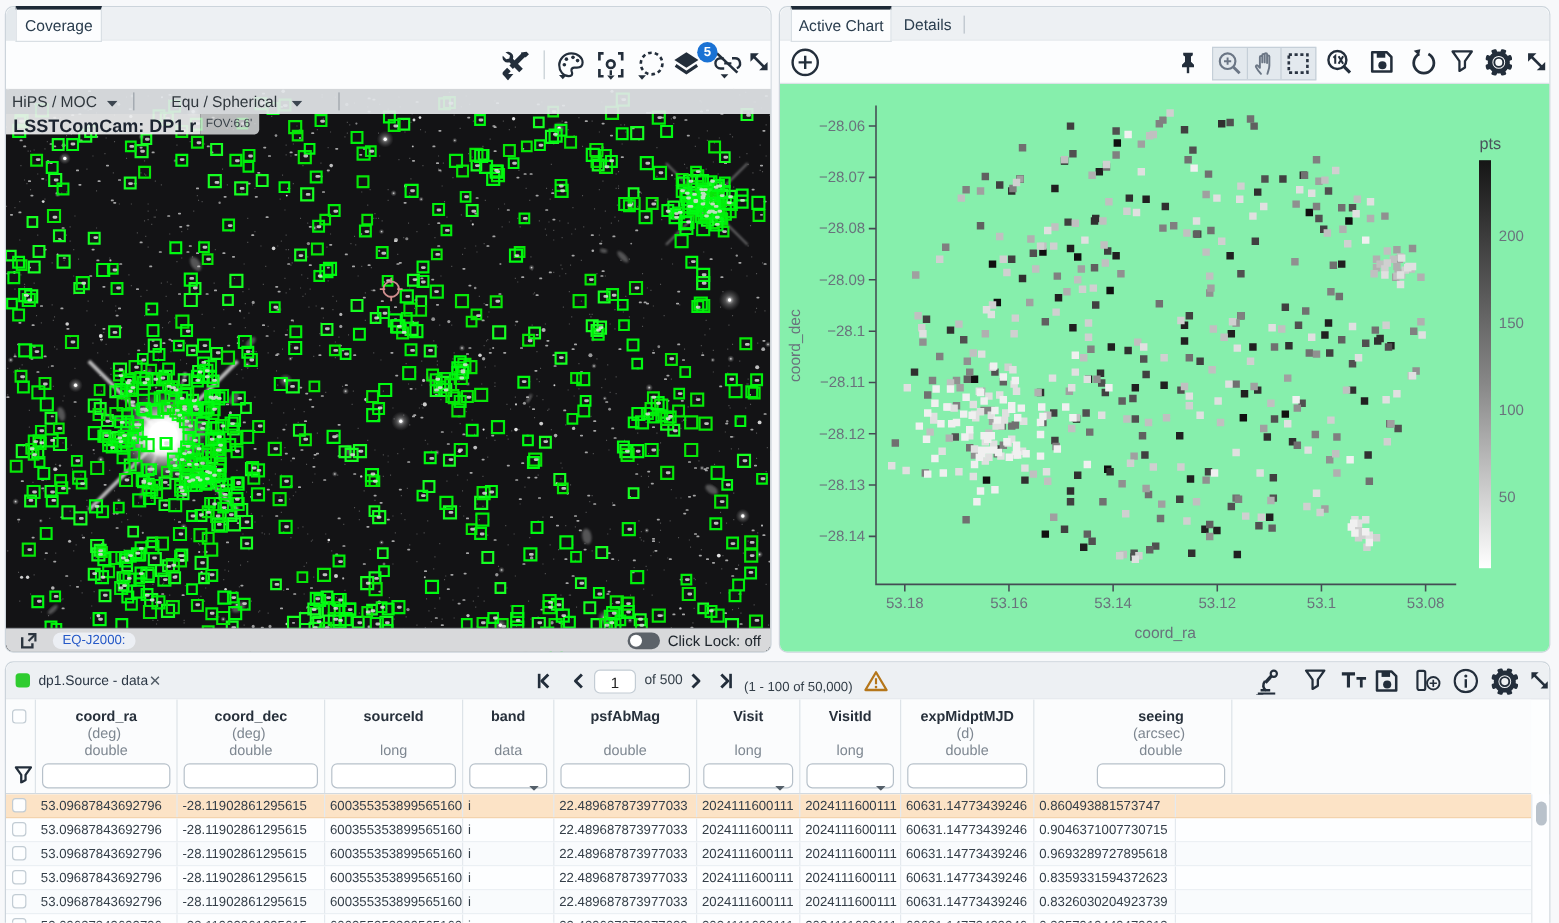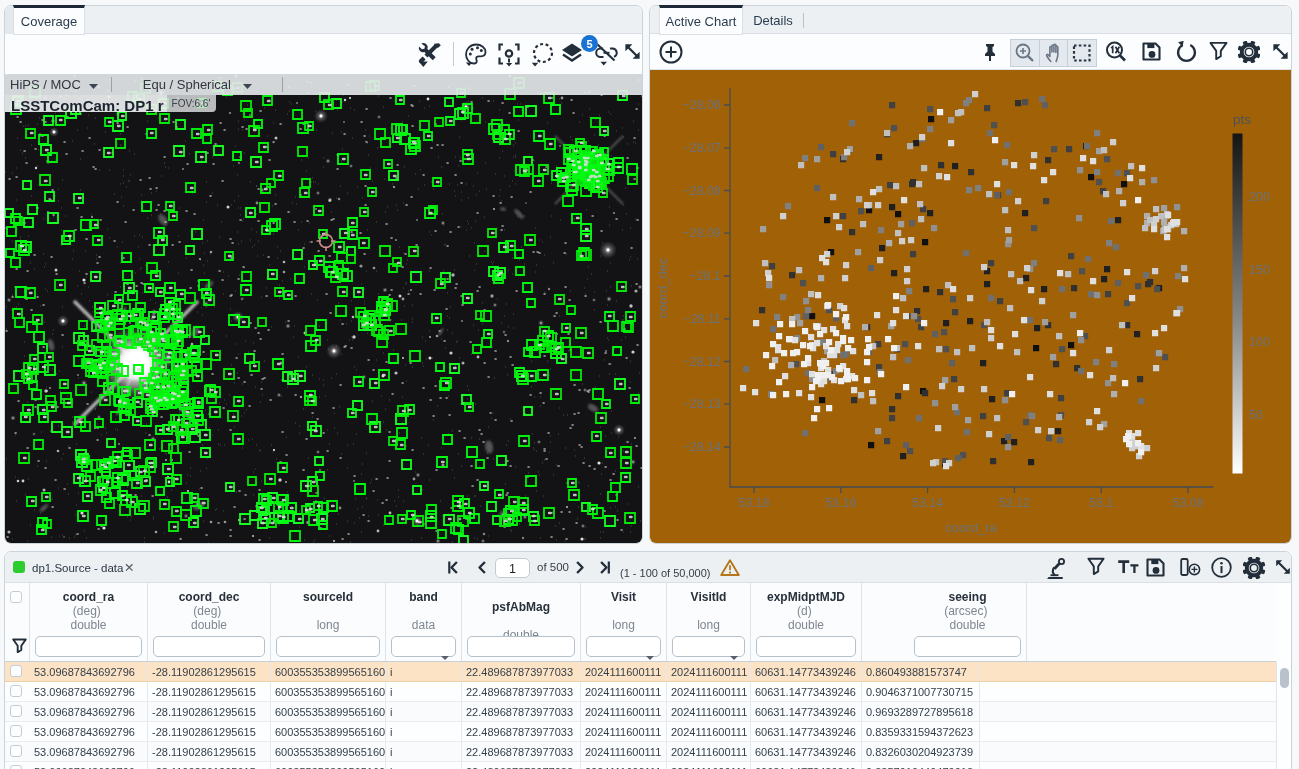--- a/index.html
+++ b/index.html
@@ -368,20 +368,35 @@
         <span style="margin-left:31px">Equ / Spherical</span>
         <span style="margin-left:12px"><svg width="9" height="5" viewBox="0 0 9 5">
             <path d="M0 0h9L4.5 5z" fill="#3c4650"></path>
           </svg></span>
         <div style="width:1px;height:15px;background:#9aa1a8;margin-left:30px"></div>
       </div>
       <div class="fovlbl">
         <span style="background:rgba(238,239,240,.92);color:#1c2430;font-weight:bold;font-size:15px;padding:2px 3px 0 6px">LSSTComCam: DP1 r</span>
         <span style="background:rgba(222,224,226,.82);color:#3a424a;font-size:10px;padding:2.5px 6px 0 5px;border-radius:0 0 4px 0">FOV:6.6'</span>
       </div>
+      <div class="readout">
+        <span style="margin-left:12px;display:flex">
+          <svg width="14" height="14" viewBox="0 0 14 14" style="">
+            <path d="M1.5 4v8.5H10V9" fill="none" stroke="#2c3540" stroke-width="2"></path>
+            <path d="M6.5 1.5H12.5V7.5" fill="none" stroke="#2c3540" stroke-width="1.8"></path>
+            <path d="M12.5 1.5L6.8 7.2" stroke="#2c3540" stroke-width="1.8"></path>
+          </svg>
+        </span>
+        <span style="margin-left:13px;background:rgba(240,242,248,.85);border-radius:8px;padding:1px 8px;font-size:11px;color:#2458c7">EQ-J2000:</span>
+        <span style="margin-left:auto"></span>
+        <span style="width:27px;height:14px;border-radius:7px;background:#5c6269;position:relative;display:inline-block">
+          <span style="position:absolute;left:2px;top:2px;width:10px;height:10px;border-radius:50%;background:#fff"></span>
+        </span>
+        <span style="margin-left:6px;margin-right:8px;font-size:12.5px;color:#1d242b">Click Lock: off</span>
+      </div>
     </div>
   </div>
 <div class="panel" style="left:649px;top:5px;width:643px;height:539px">
     <div class="tabbar"></div>
     <div class="tab" style="left:9px;width:84px">Active Chart</div>
     <div class="tablbl" style="left:93px;width:60px">Details</div>
     <div class="vsep" style="left:153px;top:7px;height:15px;background:#b9c1c9"></div>
     <div style="position:absolute;left:0;top:28px;right:0;height:36px;background:#fcfdfe;border-bottom:1px solid #dde3e8">
       <div class="ico" style="left:9px;top:6px">
         <svg width="24" height="24" viewBox="0 0 24 24" style="">
@@ -455,21 +470,21 @@
         </svg>
       </div>
       <div class="ico" style="left:620px;top:7px">
         <svg width="21" height="21" viewBox="0 0 21 21" style="">
           <line x1="5" y1="5" x2="16" y2="16" stroke="#232e3b" stroke-width="2.2"></line>
           <path d="M3.36 3.36h7l-7 7z" fill="#232e3b"></path>
           <path d="M17.64 17.64h-7l7 -7z" fill="#232e3b"></path>
         </svg>
       </div>
     </div>
-    <div style="position:absolute;left:0;top:64px;right:0;bottom:0;background:#a16207;border-radius:0 0 6px 6px;overflow:hidden">
+    <div style="position:absolute;left:0;top:64px;right:0;bottom:0;background:#86efac;border-radius:0 0 6px 6px;overflow:hidden">
       <svg width="641" height="474" viewBox="0 0 641 474" style="position:absolute;left:0;top:0;display:block">
         <path d="M169 327h6.2v6.2h-6.2zM178 179h6.2v6.2h-6.2zM272 169h6.2v6.2h-6.2zM383 275h6.2v6.2h-6.2zM197 76h6.2v6.2h-6.2zM245 141h6.2v6.2h-6.2zM438 104h6.2v6.2h-6.2zM174 147h6.2v6.2h-6.2zM270 318h6.2v6.2h-6.2zM418 272h6.2v6.2h-6.2zM216 137h6.2v6.2h-6.2zM159 243h6.2v6.2h-6.2zM218 372h6.2v6.2h-6.2zM278 46h6.2v6.2h-6.2zM471 111h6.2v6.2h-6.2z" fill="#101010"></path>
         <path d="M241 200h6.2v6.2h-6.2zM254 243h6.2v6.2h-6.2zM229 175h6.2v6.2h-6.2zM484 261h6.2v6.2h-6.2zM372 140h6.2v6.2h-6.2zM277 140h6.2v6.2h-6.2zM239 134h6.2v6.2h-6.2zM293 250h6.2v6.2h-6.2zM339 326h6.2v6.2h-6.2zM506 215h6.2v6.2h-6.2zM302 93h6.2v6.2h-6.2zM384 255h6.2v6.2h-6.2zM433 73h6.2v6.2h-6.2zM263 70h6.2v6.2h-6.2zM244 276h6.2v6.2h-6.2zM330 290h6.2v6.2h-6.2zM334 211h6.2v6.2h-6.2zM378 389h6.2v6.2h-6.2zM273 216h6.2v6.2h-6.2zM351 368h6.2v6.2h-6.2zM334 198h6.2v6.2h-6.2zM317 248h6.2v6.2h-6.2zM250 383h6.2v6.2h-6.2zM234 61h6.2v6.2h-6.2zM373 205h6.2v6.2h-6.2zM292 391h6.2v6.2h-6.2zM391 216h6.2v6.2h-6.2zM465 147h6.2v6.2h-6.2zM405 358h6.2v6.2h-6.2zM226 84h6.2v6.2h-6.2zM454 196h6.2v6.2h-6.2zM451 206h6.2v6.2h-6.2zM361 369h6.2v6.2h-6.2z" fill="#202020"></path>
         <path d="M264 238h6.2v6.2h-6.2zM318 99h6.2v6.2h-6.2zM497 209h6.2v6.2h-6.2zM395 252h6.2v6.2h-6.2zM109 237h6.2v6.2h-6.2zM395 87h6.2v6.2h-6.2zM259 111h6.2v6.2h-6.2zM421 215h6.2v6.2h-6.2zM495 211h6.2v6.2h-6.2zM139 202h6.2v6.2h-6.2zM272 320h6.2v6.2h-6.2zM288 92h6.2v6.2h-6.2zM214 254h6.2v6.2h-6.2zM474 252h6.2v6.2h-6.2zM287 219h6.2v6.2h-6.2zM239 336h6.2v6.2h-6.2zM201 327h6.2v6.2h-6.2zM487 306h6.2v6.2h-6.2zM403 291h6.2v6.2h-6.2zM424 295h6.2v6.2h-6.2zM365 30h6.2v6.2h-6.2zM340 388h6.2v6.2h-6.2zM199 159h6.2v6.2h-6.2zM245 323h6.2v6.2h-6.2zM260 109h6.2v6.2h-6.2zM190 86h6.2v6.2h-6.2z" fill="#303030"></path>
         <path d="M347 228h6.2v6.2h-6.2zM180 81h6.2v6.2h-6.2zM239 32h6.2v6.2h-6.2zM416 76h6.2v6.2h-6.2zM334 35h6.2v6.2h-6.2zM338 190h6.2v6.2h-6.2zM408 325h6.2v6.2h-6.2zM393 128h6.2v6.2h-6.2zM301 306h6.2v6.2h-6.2zM345 122h6.2v6.2h-6.2zM237 112h6.2v6.2h-6.2zM418 183h6.2v6.2h-6.2zM234 368h6.2v6.2h-6.2zM226 294h6.2v6.2h-6.2zM268 254h6.2v6.2h-6.2zM179 301h6.2v6.2h-6.2zM239 345h6.2v6.2h-6.2zM225 271h6.2v6.2h-6.2zM354 320h6.2v6.2h-6.2zM270 136h6.2v6.2h-6.2zM260 181h6.2v6.2h-6.2zM450 118h6.2v6.2h-6.2zM119 193h6.2v6.2h-6.2zM455 221h6.2v6.2h-6.2zM302 239h6.2v6.2h-6.2zM190 143h6.2v6.2h-6.2zM330 343h6.2v6.2h-6.2zM243 275h6.2v6.2h-6.2z" fill="#404040"></path>
         <path d="M310 382h6.2v6.2h-6.2zM372 29h6.2v6.2h-6.2zM300 226h6.2v6.2h-6.2zM429 198h6.2v6.2h-6.2zM265 246h6.2v6.2h-6.2zM409 276h6.2v6.2h-6.2zM331 252h6.2v6.2h-6.2zM512 284h6.2v6.2h-6.2zM341 52h6.2v6.2h-6.2zM432 263h6.2v6.2h-6.2zM381 155h6.2v6.2h-6.2zM474 100h6.2v6.2h-6.2zM150 210h6.2v6.2h-6.2zM208 138h6.2v6.2h-6.2zM143 291h6.2v6.2h-6.2zM474 230h6.2v6.2h-6.2zM176 237h6.2v6.2h-6.2zM252 271h6.2v6.2h-6.2zM241 55h6.2v6.2h-6.2zM291 259h6.2v6.2h-6.2zM446 109h6.2v6.2h-6.2zM293 276h6.2v6.2h-6.2zM485 213h6.2v6.2h-6.2zM401 76h6.2v6.2h-6.2zM292 388h6.2v6.2h-6.2zM381 190h6.2v6.2h-6.2zM454 86h6.2v6.2h-6.2zM408 342h6.2v6.2h-6.2zM257 378h6.2v6.2h-6.2zM396 365h6.2v6.2h-6.2zM504 216h6.2v6.2h-6.2zM277 36h6.2v6.2h-6.2zM373 349h6.2v6.2h-6.2z" fill="#505050"></path>
         <path d="M392 32h6.2v6.2h-6.2zM168 74h6.2v6.2h-6.2zM259 150h6.2v6.2h-6.2zM355 364h6.2v6.2h-6.2zM253 372h6.2v6.2h-6.2zM344 122h6.2v6.2h-6.2zM216 279h6.2v6.2h-6.2zM282 261h6.2v6.2h-6.2zM218 195h6.2v6.2h-6.2zM465 210h6.2v6.2h-6.2zM164 115h6.2v6.2h-6.2zM183 245h6.2v6.2h-6.2zM407 367h6.2v6.2h-6.2zM299 290h6.2v6.2h-6.2zM182 282h6.2v6.2h-6.2zM305 385h6.2v6.2h-6.2zM153 243h6.2v6.2h-6.2z" fill="#606060"></path>
         <path d="M314 359h6.2v6.2h-6.2zM409 216h6.2v6.2h-6.2zM435 186h6.2v6.2h-6.2zM465 100h6.2v6.2h-6.2zM338 225h6.2v6.2h-6.2zM190 282h6.2v6.2h-6.2zM266 345h6.2v6.2h-6.2zM377 247h6.2v6.2h-6.2zM337 60h6.2v6.2h-6.2zM354 72h6.2v6.2h-6.2zM389 26h6.2v6.2h-6.2zM356 119h6.2v6.2h-6.2zM493 202h6.2v6.2h-6.2zM313 180h6.2v6.2h-6.2zM438 221h6.2v6.2h-6.2zM255 287h6.2v6.2h-6.2zM458 148h6.2v6.2h-6.2zM377 342h6.2v6.2h-6.2zM120 256h6.2v6.2h-6.2zM505 280h6.2v6.2h-6.2zM463 174h6.2v6.2h-6.2zM199 50h6.2v6.2h-6.2zM269 66h6.2v6.2h-6.2zM428 298h6.2v6.2h-6.2zM488 328h6.2v6.2h-6.2zM434 73h6.2v6.2h-6.2zM178 305h6.2v6.2h-6.2zM304 339h6.2v6.2h-6.2zM152 360h6.2v6.2h-6.2zM155 300h6.2v6.2h-6.2zM193 281h6.2v6.2h-6.2zM93 296h6.2v6.2h-6.2z" fill="#707070"></path>
         <path d="M167 269h6.2v6.2h-6.2zM461 291h6.2v6.2h-6.2zM256 218h6.2v6.2h-6.2zM135 133h6.2v6.2h-6.2zM381 190h6.2v6.2h-6.2zM444 99h6.2v6.2h-6.2zM313 30h6.2v6.2h-6.2zM443 289h6.2v6.2h-6.2zM228 157h6.2v6.2h-6.2zM316 117h6.2v6.2h-6.2zM191 84h6.2v6.2h-6.2zM277 56h6.2v6.2h-6.2zM525 203h6.2v6.2h-6.2zM124 244h6.2v6.2h-6.2zM325 115h6.2v6.2h-6.2zM316 27h6.2v6.2h-6.2zM456 170h6.2v6.2h-6.2zM444 60h6.2v6.2h-6.2zM227 299h6.2v6.2h-6.2zM379 343h6.2v6.2h-6.2zM152 85h6.2v6.2h-6.2zM130 224h6.2v6.2h-6.2zM183 298h6.2v6.2h-6.2zM155 237h6.2v6.2h-6.2zM118 321h6.2v6.2h-6.2zM144 265h6.2v6.2h-6.2zM173 269h6.2v6.2h-6.2z" fill="#808080"></path>
         <path d="M281 155h6.2v6.2h-6.2zM455 310h6.2v6.2h-6.2zM144 244h6.2v6.2h-6.2zM501 107h6.2v6.2h-6.2zM427 97h6.2v6.2h-6.2zM377 196h6.2v6.2h-6.2zM426 145h6.2v6.2h-6.2zM355 171h6.2v6.2h-6.2zM153 228h6.2v6.2h-6.2zM352 327h6.2v6.2h-6.2zM261 243h6.2v6.2h-6.2zM282 330h6.2v6.2h-6.2zM116 212h6.2v6.2h-6.2zM527 236h6.2v6.2h-6.2zM428 267h6.2v6.2h-6.2zM355 374h6.2v6.2h-6.2zM444 222h6.2v6.2h-6.2zM524 134h6.2v6.2h-6.2zM159 306h6.2v6.2h-6.2z" fill="#909090"></path>
@@ -650,21 +665,21 @@
         <div class="hdr" style="margin-top:7px">band</div>
         <div class="sub">&nbsp;</div>
         <div class="sub">data</div>
         <div class="finput">
           <span style="position:absolute;right:6px;top:9px"><svg width="8" height="4" viewBox="0 0 8 4">
               <path d="M0 0h8L4.0 4z" fill="#55606a"></path>
             </svg></span>
         </div>
       </div>
       <div class="cell" style="left:457px;width:119px">
-        <div class="hdr" style="margin-top:17px">psfAbMag</div>
+        <div class="hdr" style="margin-top:7px">psfAbMag</div>
         <div class="sub">&nbsp;</div>
         <div class="sub">double</div>
         <div class="finput"></div>
       </div>
       <div class="cell" style="left:576px;width:86px">
         <div class="hdr" style="margin-top:7px">Visit</div>
         <div class="sub">&nbsp;</div>
         <div class="sub">long</div>
         <div class="finput">
           <span style="position:absolute;right:6px;top:9px"><svg width="8" height="4" viewBox="0 0 8 4">

